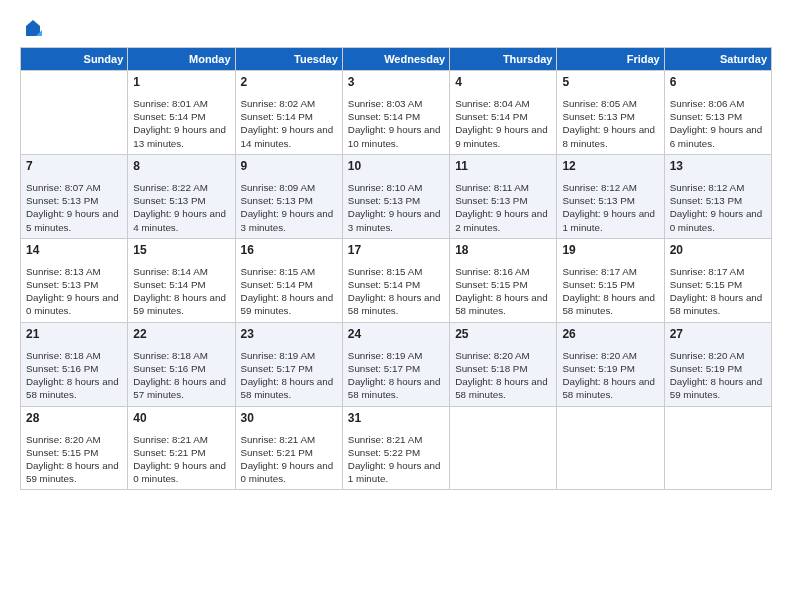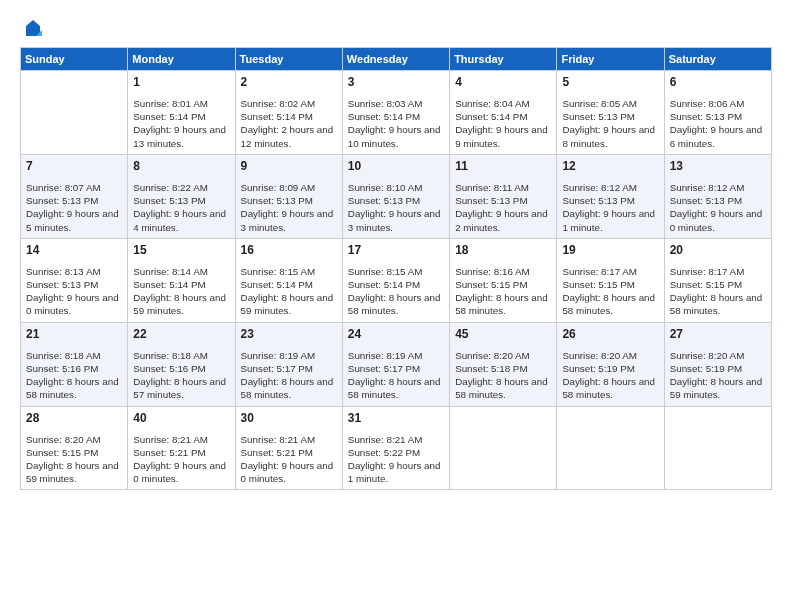--- a/index.html
+++ b/index.html
@@ -44,21 +44,21 @@
     .calendar {
       width: 100%;
       border-collapse: collapse;
       font-size: 10.5px;
     }
     .calendar thead th {
       background: #1565c0;
       color: #fff;
       font-weight: bold;
       padding: 5px 4px;
-      text-align: left;
+      text-align: right;
       border: 1px solid #ccc;
       font-size: 11px;
     }
     .calendar tbody td {
       border: 1px solid #ccc;
       vertical-align: top;
       padding: 4px 5px;
       width: calc(100% / 7);
       height: 82px;
     }
@@ -120,21 +120,21 @@
     </thead>
     <tbody id="calendar-body">
     <tr class="row-odd">
           <td class="empty-cell"></td>
           <td>
             <div class="cell-day">1</div>
             <div class="cell-info"><span>Sunrise: 8:01 AM</span><br><span>Sunset: 5:14 PM</span><br><span>Daylight: 9 hours and 13 minutes.</span></div>
           </td>
           <td>
             <div class="cell-day">2</div>
-            <div class="cell-info"><span>Sunrise: 8:02 AM</span><br><span>Sunset: 5:14 PM</span><br><span>Daylight: 2 hours and 12 minutes.</span></div>
+            <div class="cell-info"><span>Sunrise: 8:02 AM</span><br><span>Sunset: 5:14 PM</span><br><span>Daylight: 9 hours and 14 minutes.</span></div>
           </td>
           <td>
             <div class="cell-day">3</div>
             <div class="cell-info"><span>Sunrise: 8:03 AM</span><br><span>Sunset: 5:14 PM</span><br><span>Daylight: 9 hours and 10 minutes.</span></div>
           </td>
           <td>
             <div class="cell-day">4</div>
             <div class="cell-info"><span>Sunrise: 8:04 AM</span><br><span>Sunset: 5:14 PM</span><br><span>Daylight: 9 hours and 9 minutes.</span></div>
           </td>
           <td>
@@ -217,21 +217,21 @@
           </td>
           <td>
             <div class="cell-day">23</div>
             <div class="cell-info"><span>Sunrise: 8:19 AM</span><br><span>Sunset: 5:17 PM</span><br><span>Daylight: 8 hours and 58 minutes.</span></div>
           </td>
           <td>
             <div class="cell-day">24</div>
             <div class="cell-info"><span>Sunrise: 8:19 AM</span><br><span>Sunset: 5:17 PM</span><br><span>Daylight: 8 hours and 58 minutes.</span></div>
           </td>
           <td>
-            <div class="cell-day">45</div>
+            <div class="cell-day">25</div>
             <div class="cell-info"><span>Sunrise: 8:20 AM</span><br><span>Sunset: 5:18 PM</span><br><span>Daylight: 8 hours and 58 minutes.</span></div>
           </td>
           <td>
             <div class="cell-day">26</div>
             <div class="cell-info"><span>Sunrise: 8:20 AM</span><br><span>Sunset: 5:19 PM</span><br><span>Daylight: 8 hours and 58 minutes.</span></div>
           </td>
           <td>
             <div class="cell-day">27</div>
             <div class="cell-info"><span>Sunrise: 8:20 AM</span><br><span>Sunset: 5:19 PM</span><br><span>Daylight: 8 hours and 59 minutes.</span></div>
           </td>

